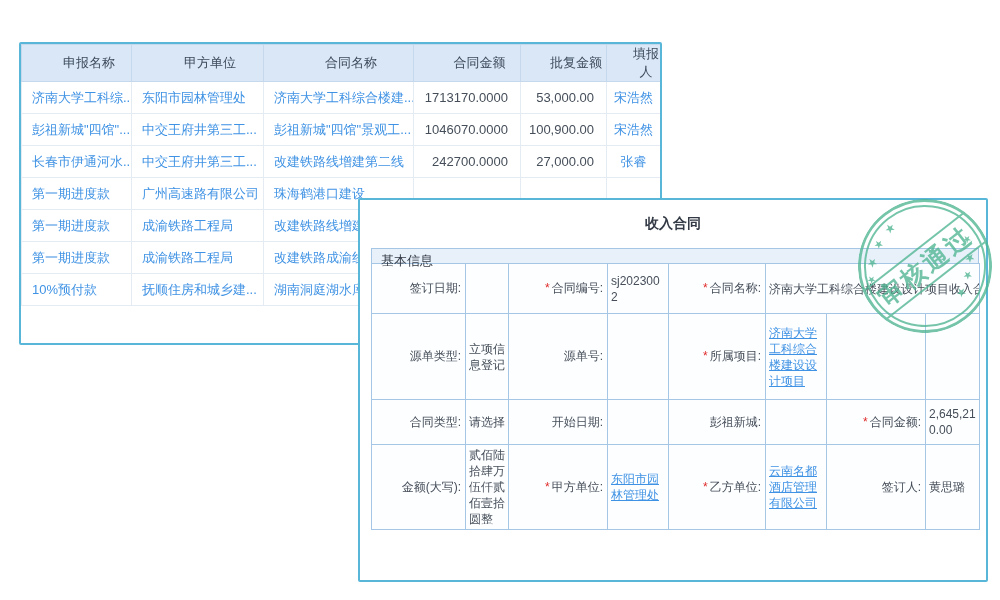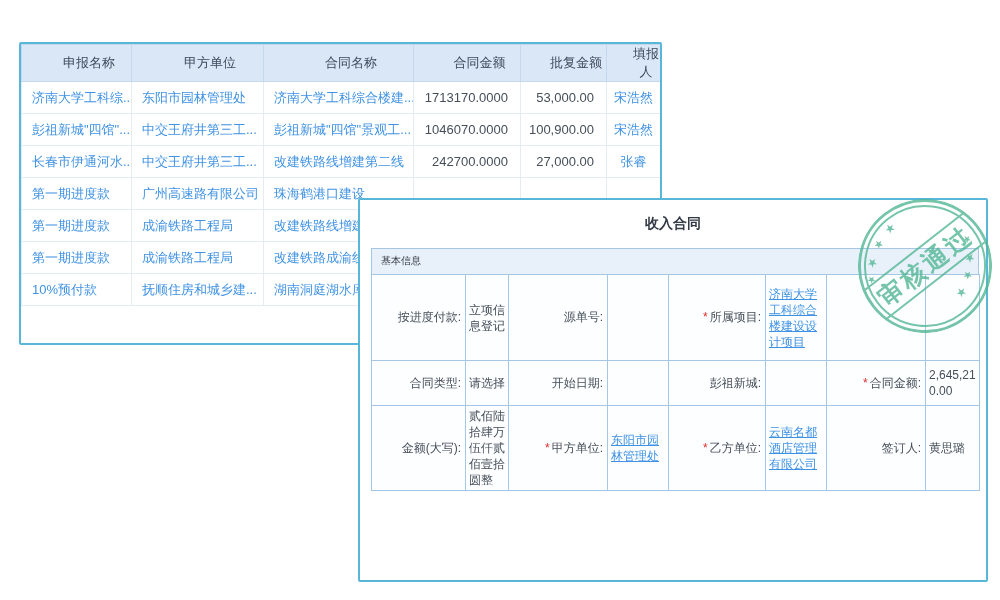--- a/index.html
+++ b/index.html
@@ -22,22 +22,22 @@
   table.list td.lk { color:#3f92e4; text-align:left; padding-left:10px; }
   table.list td.num { color:#454e59; text-align:right; padding-right:12px; }
   table.list td.ctr { color:#3f92e4; text-align:center;margin-left:12px; }
 
   
   .form-panel { position:absolute; left:358px; top:198px; width:630px; height:384px;
     background:#fff; border:2px solid #58b7d8; border-radius:2px; z-index:20; overflow:hidden; }
   .form-title { height:44px; line-height:46px; text-align:center; font-size:14px;
     font-weight:bold; color:#333a45; }
   .form-inner { position:absolute; left:11px; top:48px; width:608px; }
-  .section-bar { height:27px; line-height:23px; background:#e8f1fa; border:1px solid #a5c6e5;
-    font-size:10px; color:#333a45; padding-left:9px; }
+  .section-bar { height:16px; line-height:23px; background:#e8f1fa; border:1px solid #a5c6e5;
+    font-size:13px; color:#333a45; padding-left:9px; }
   table.form { border-collapse:collapse; table-layout:fixed; width:608px; margin-top:-1px; }
   table.form col.f1{width:94px} table.form col.f2{width:43px} table.form col.f3{width:99px}
   table.form col.f4{width:61px} table.form col.f5{width:97px} table.form col.f6{width:61px}
   table.form col.f7{width:99px} table.form col.f8{width:54px}
   table.form td { border:1px solid #a5c6e5; font-size:12px; color:#454e59;
     vertical-align:middle; background:#fdfeff; }
   td.lab { text-align:right; padding:2px 4px 2px 2px; color:#3c4858; font-size:12.5px;
     white-space:nowrap; }
   td.val { text-align:left; padding:2px 3px; word-break:break-all; line-height:16px; }
   td.val.nowrap { white-space:nowrap; overflow:hidden; }
@@ -159,22 +159,30 @@
             <col class="f1">
             <col class="f2">
             <col class="f3">
             <col class="f4">
             <col class="f5">
             <col class="f6">
             <col class="f7">
             <col class="f8">
           </colgroup>
         <tbody>
+            <tr class="fr1">
+          <td class="lab">签订日期:</td>
+          <td class="val"></td>
+          <td class="lab"><span class="req">*</span><span>合同编号:</span></td>
+          <td class="val">sj2023002</td>
+          <td class="lab"><span class="req">*</span><span>合同名称:</span></td>
+          <td class="val nowrap" colspan="3">济南大学工科综合楼建设设计项目收入合</td>
+        </tr>
         <tr class="fr2">
-          <td class="lab">按进度付款:</td>
+          <td class="lab">源单类型:</td>
           <td class="val">立项信息登记</td>
           <td class="lab">源单号:</td>
           <td class="val"></td>
           <td class="lab"><span class="req">*</span><span>所属项目:</span></td>
           <td class="val"><a class="flink">济南大学工科综合楼建设设计项目</a></td>
           <td class="val"></td>
           <td class="val"></td>
         </tr>
         <tr class="fr3">
           <td class="lab">合同类型:</td>

